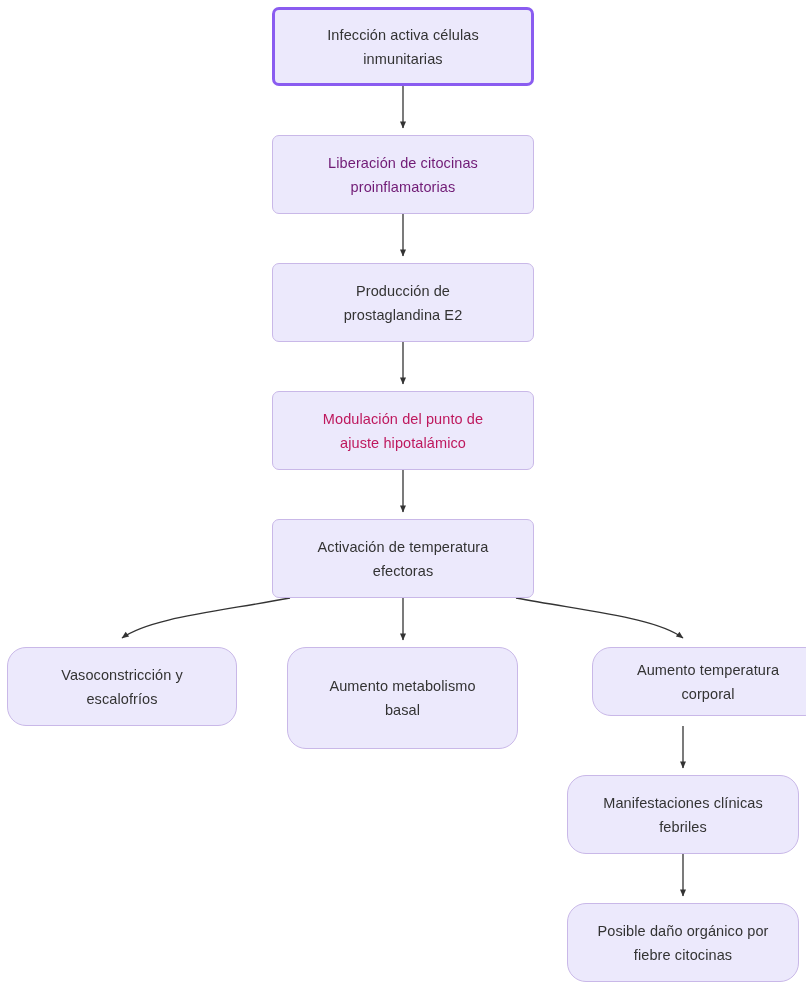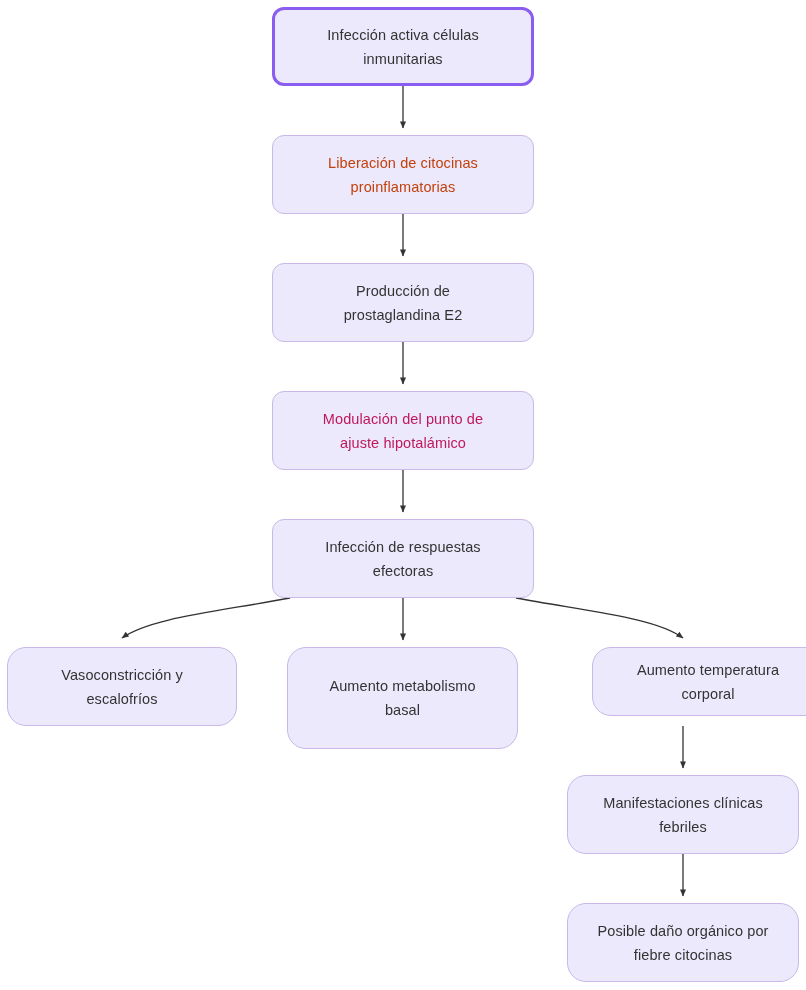--- a/index.html
+++ b/index.html
@@ -34,21 +34,21 @@
     color: #333333;
     font-size: 14.5px;
     line-height: 24px;
     text-align: center;
     display: flex;
     align-items: center;
     justify-content: center;
     letter-spacing: 0.1px;
   }
   .node.square {
-    border-radius: 12px;
+    border-radius: 7px;
   }
   .node.rounded {
     border-radius: 19px;
   }
   .node.emphasis {
     border: 3px solid #8a5cf0;
   }
   .node-label {
     display: block;
     padding: 0 14px;
@@ -77,34 +77,34 @@
         <path d="M 683,726 L 683,768" fill="none" stroke="#333333" stroke-width="1.3" marker-end="url(#arrowhead)"></path>
         <path d="M 683,854 L 683,896" fill="none" stroke="#333333" stroke-width="1.3" marker-end="url(#arrowhead)"></path>
       </g>
   </svg>
 
   <div id="node-layer">
       <div class="node square emphasis" style="left: 272px; top: 7px; width: 262px; height: 79px; background: rgb(236, 233, 252); color: rgb(51, 51, 51); border-color: rgb(138, 92, 240);">
         <span class="node-label">Infección activa células
 inmunitarias</span>
       </div>
-      <div class="node square" style="left: 272px; top: 135px; width: 262px; height: 79px; background: rgb(236, 233, 252); color: #c2410c; border-color: rgb(201, 184, 232);">
+      <div class="node square" style="left: 272px; top: 135px; width: 262px; height: 79px; background: rgb(236, 233, 252); color: #701a75; border-color: rgb(201, 184, 232);">
         <span class="node-label">Liberación de citocinas
 proinflamatorias</span>
       </div>
       <div class="node square" style="left: 272px; top: 263px; width: 262px; height: 79px; background: rgb(236, 233, 252); color: rgb(51, 51, 51); border-color: rgb(201, 184, 232);">
         <span class="node-label">Producción de
 prostaglandina E2</span>
       </div>
       <div class="node square" style="left: 272px; top: 391px; width: 262px; height: 79px; background: rgb(236, 233, 252); color: #be185d; border-color: rgb(201, 184, 232);">
         <span class="node-label">Modulación del punto de
 ajuste hipotalámico</span>
       </div>
       <div class="node square" style="left: 272px; top: 519px; width: 262px; height: 79px; background: rgb(236, 233, 252); color: rgb(51, 51, 51); border-color: rgb(201, 184, 232);">
-        <span class="node-label">Infección de respuestas
+        <span class="node-label">Activación de temperatura
 efectoras</span>
       </div>
       <div class="node rounded" style="left: 7px; top: 647px; width: 230px; height: 79px; background: rgb(236, 233, 252); color: rgb(51, 51, 51); border-color: rgb(201, 184, 232);">
         <span class="node-label">Vasoconstricción y
 escalofríos</span>
       </div>
       <div class="node rounded" style="left: 287px; top: 647px; width: 231px; height: 102px; background: rgb(236, 233, 252); color: rgb(51, 51, 51); border-color: rgb(201, 184, 232);">
         <span class="node-label">Aumento metabolismo
 basal</span>
       </div>

